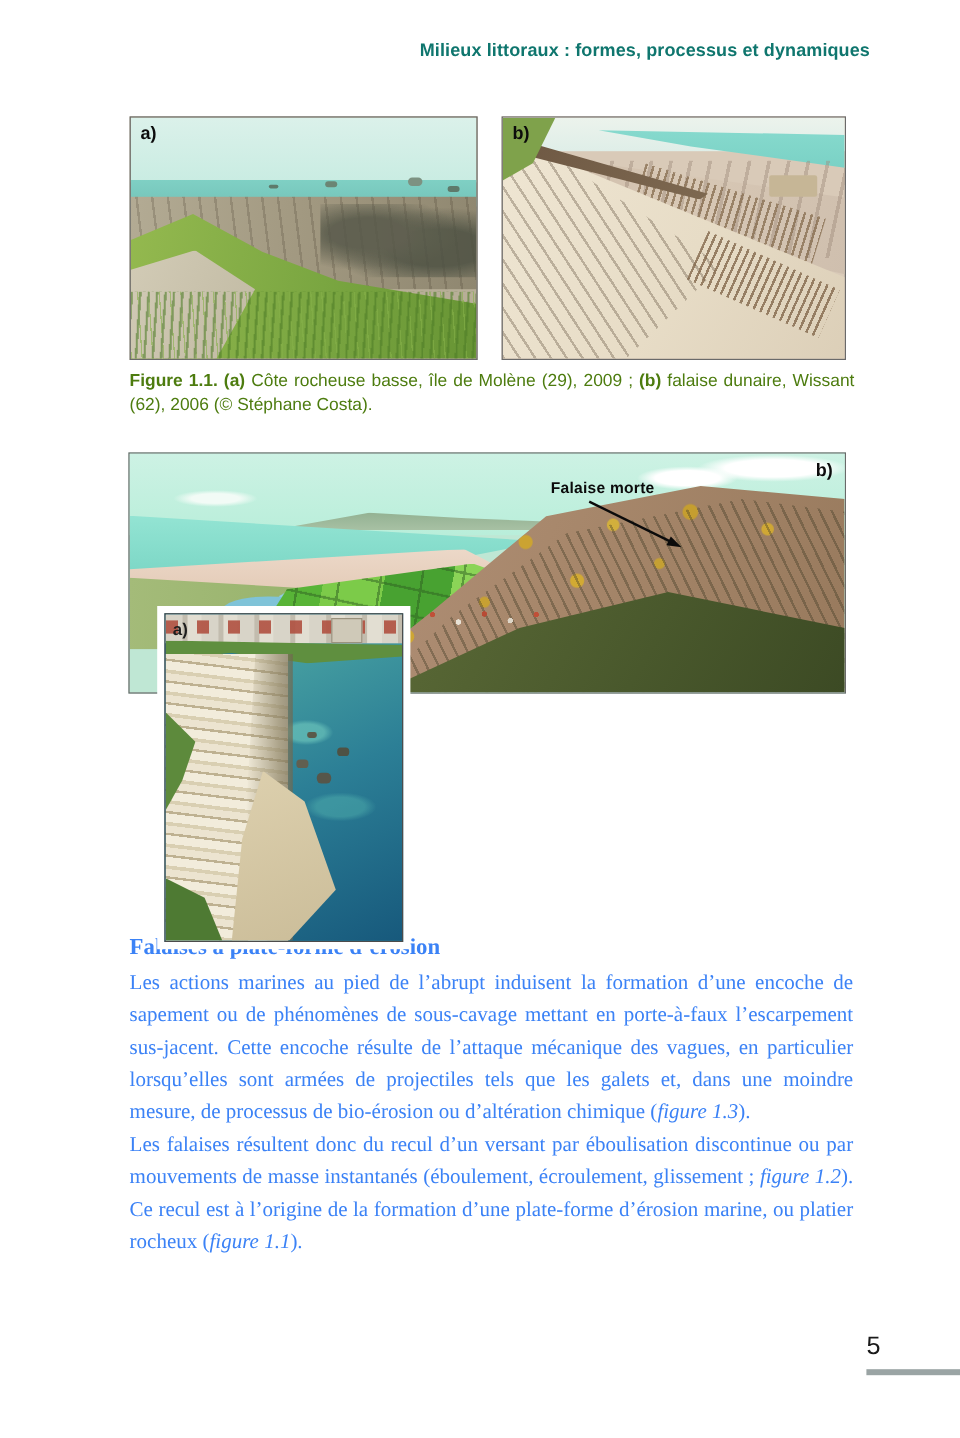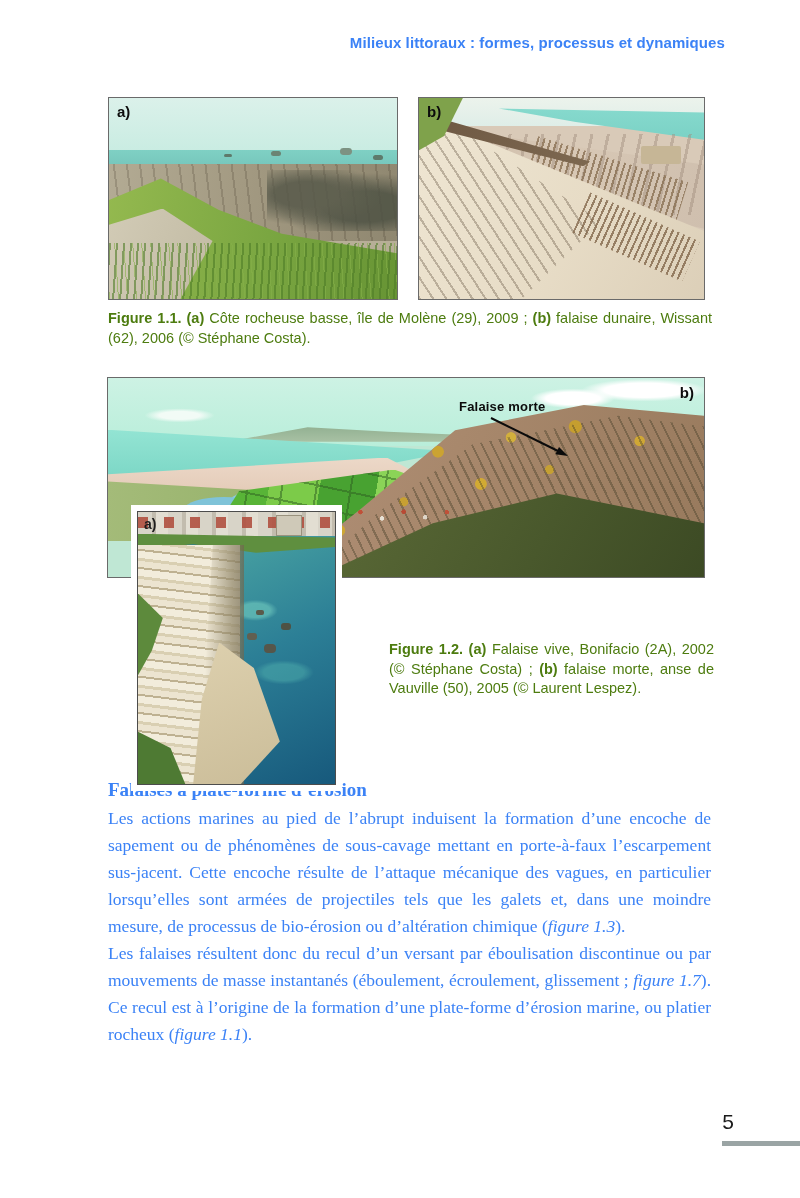--- a/index.html
+++ b/index.html
@@ -3,21 +3,21 @@
 <meta charset="utf-8">
 <style>
   html,body{margin:0;padding:0;background:#ffffff;}
   .page{
     position:relative;width:800px;height:1198px;background:#ffffff;overflow:hidden;
     font-family:"Liberation Sans",sans-serif;color:#111;
   }
   
   .header{
     position:absolute;top:34px;right:75px;
-    font-size:15px;font-weight:bold;letter-spacing:0.1px;color:#3b82f6;
+    font-size:15px;font-weight:bold;letter-spacing:0.1px;color:#0f766e;
   }
   
   .photo{position:absolute;overflow:hidden;border:1px solid #6a6a6a;box-sizing:border-box;}
   .photo .layer{position:absolute;}
   .photo-label{
     position:absolute;top:5px;left:8px;font-weight:bold;font-size:15px;color:#0c0c0c;z-index:30;
   }
   
   .pa{left:108px;top:97px;width:290px;height:203px;background:#b7ae97;}
   .pa-sky{left:0;top:0;width:100%;height:27%;background:linear-gradient(180deg,#dbf1ea 0%,#c9ece2 100%);}
@@ -262,26 +262,23 @@
       <div class="ins-cliff"></div>
       <div class="ins-cliff-shade"></div>
       <div class="ins-beach"></div>
       <div class="ins-rocks"></div>
       <div class="ins-veg-ml"></div>
       <div class="ins-veg-bl"></div>
       <span class="ins-label">a)</span>
     </div>
   </div>
 
-  <div class="caption cap2">
-    <b>Figure 1.2. (a)</b><span> Falaise vive, Bonifacio (2A), 2002 (© Stéphane Costa) ; </span><b>(b)</b><span> falaise morte, anse de Vauville (50), 2005 (© Laurent Lespez).</span>
-  </div>
 
   <div class="body-block">
     <h2 class="body-heading">Falaises à plate-forme d’érosion</h2>
     <p class="body-para"><span>Les actions marines au pied de l’abrupt induisent la formation d’une encoche de sapement ou de phénomènes de sous-cavage mettant en porte-à-faux l’escarpement sus-jacent. Cette encoche résulte de l’attaque mécanique des vagues, en particulier lorsqu’elles sont armées de projectiles tels que les galets et, dans une moindre mesure, de processus de bio-érosion ou d’altération chimique (</span><span class="it">figure 1.3</span><span>).</span></p>
-    <p class="body-para"><span>Les falaises résultent donc du recul d’un versant par éboulisation discontinue ou par mouvements de masse instantanés (éboulement, écroulement, glissement ; </span><span class="it">figure 1.7</span><span>). Ce recul est à l’origine de la formation d’une plate-forme d’érosion marine, ou platier rocheux (</span><span class="it">figure 1.1</span><span>).</span></p>
+    <p class="body-para"><span>Les falaises résultent donc du recul d’un versant par éboulisation discontinue ou par mouvements de masse instantanés (éboulement, écroulement, glissement ; </span><span class="it">figure 1.2</span><span>). Ce recul est à l’origine de la formation d’une plate-forme d’érosion marine, ou platier rocheux (</span><span class="it">figure 1.1</span><span>).</span></p>
   </div>
 
   <div class="page-num">5</div>
   <div class="footer-bar"></div>
 
 </div>
 
 </body></html>

